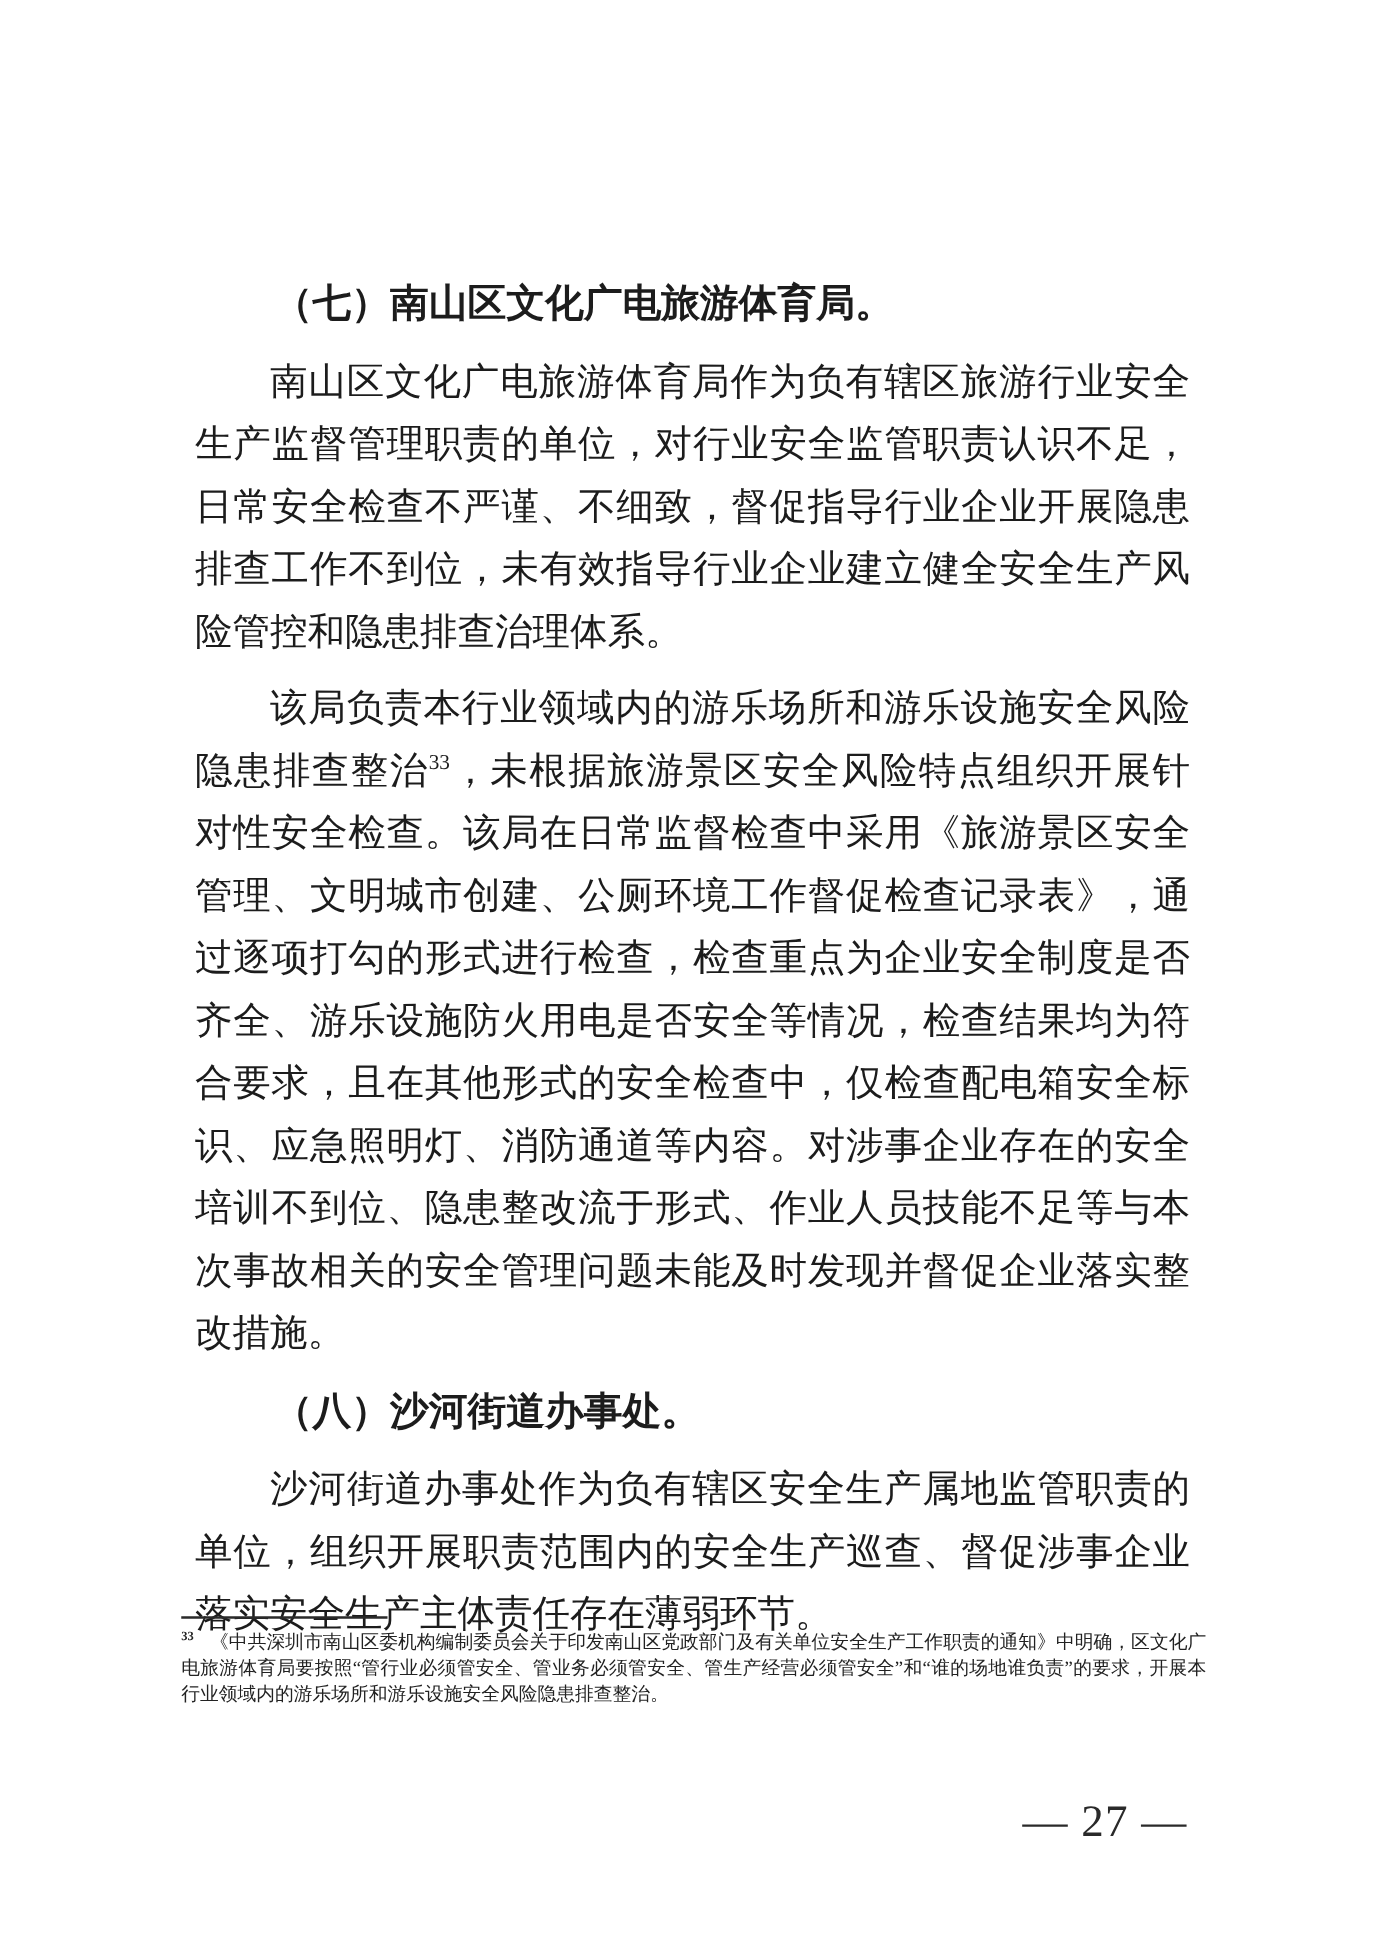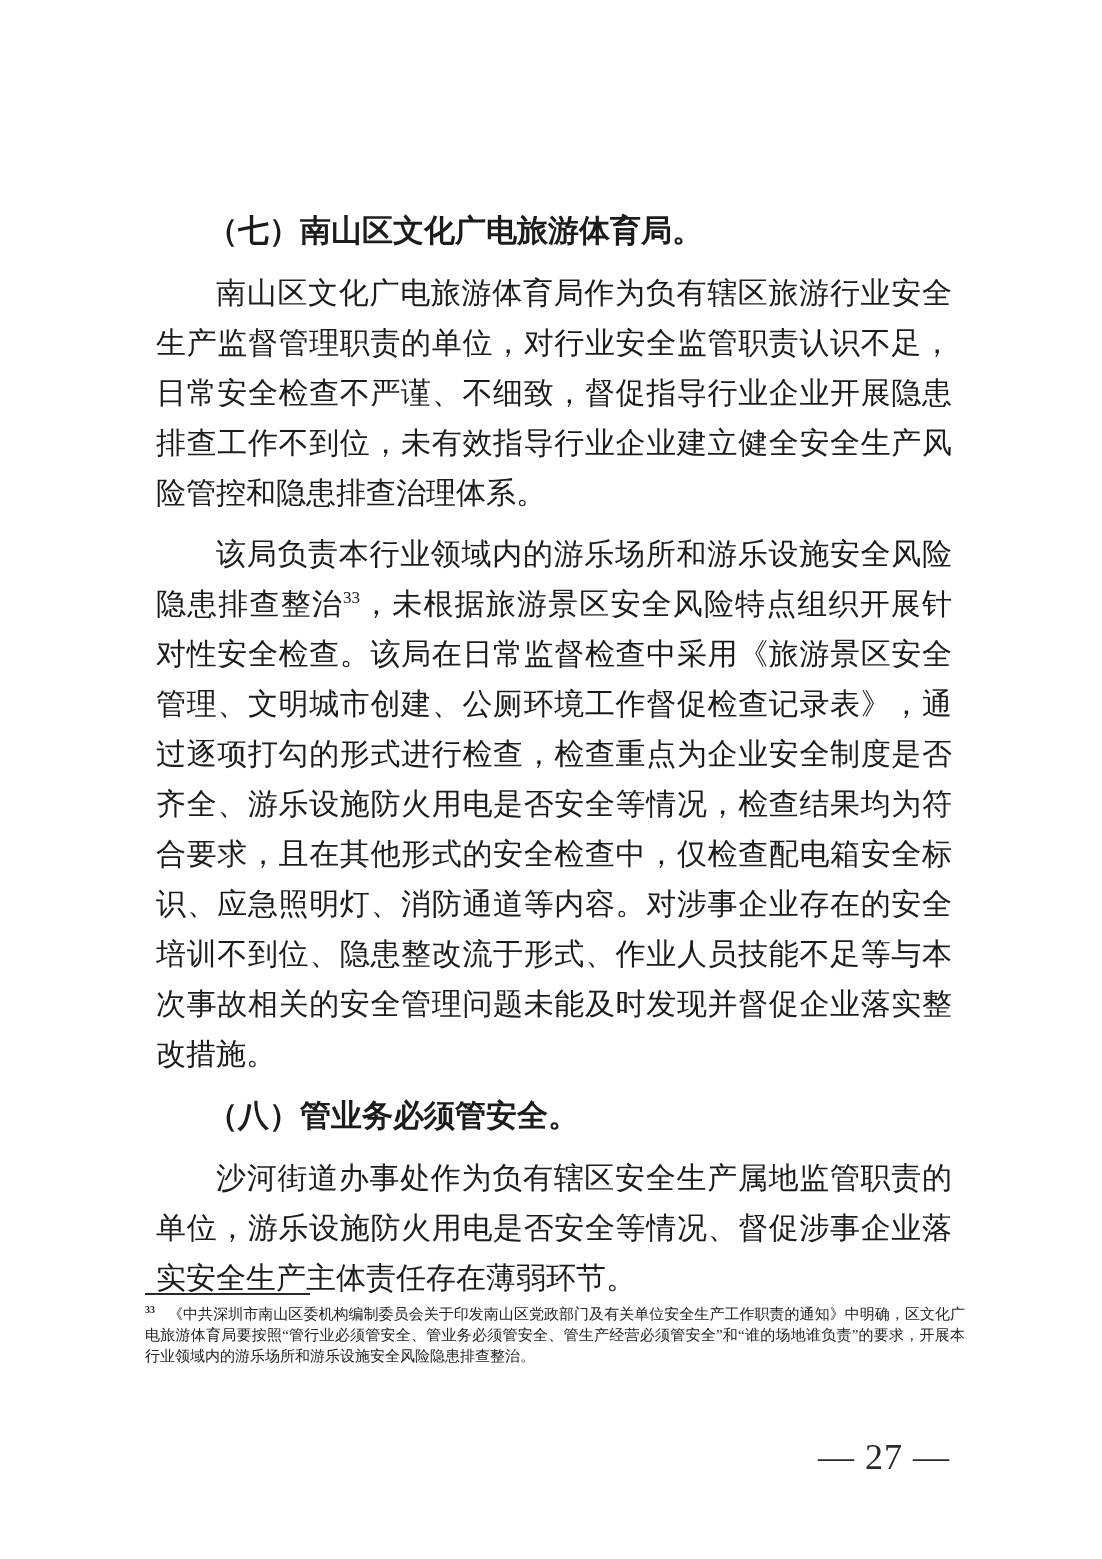--- a/index.html
+++ b/index.html
@@ -16,21 +16,21 @@
     color: #1c1c1c;
     overflow: hidden;
   }
   .text-block {
     position: absolute;
     left: 145px;
     top: 205px;
     width: 818px;
   }
   .section-heading {
-    margin: 0;
+    margin: 12px;
     font-size: 31px;
     font-weight: 700;
     line-height: 52px;
     text-indent: 62px;
     white-space: nowrap;
   }
   .section-heading.second {
     margin-top: 10px;
   }
   .body-para {
@@ -89,23 +89,23 @@
 <div class="page">
 
   <div class="text-block">
 
     <h3 class="section-heading">（七）南山区文化广电旅游体育局。</h3>
 
     <p class="body-para">南山区文化广电旅游体育局作为负有辖区旅游行业安全生产监督管理职责的单位，对行业安全监管职责认识不足，日常安全检查不严谨、不细致，督促指导行业企业开展隐患排查工作不到位，未有效指导行业企业建立健全安全生产风险管控和隐患排查治理体系。</p>
 
     <p class="body-para"><span>该局负责本行业领域内的游乐场所和游乐设施安全风险隐患排查整治</span><sup>33</sup><span>，未根据旅游景区安全风险特点组织开展针对性安全检查。该局在日常监督检查中采用《旅游景区安全管理、文明城市创建、公厕环境工作督促检查记录表》，通过逐项打勾的形式进行检查，检查重点为企业安全制度是否齐全、游乐设施防火用电是否安全等情况，检查结果均为符合要求，且在其他形式的安全检查中，仅检查配电箱安全标识、应急照明灯、消防通道等内容。对涉事企业存在的安全培训不到位、隐患整改流于形式、作业人员技能不足等与本次事故相关的安全管理问题未能及时发现并督促企业落实整改措施。</span></p>
 
-    <h3 class="section-heading second">（八）管业务必须管安全。</h3>
+    <h3 class="section-heading second">（八）沙河街道办事处。</h3>
 
-    <p class="body-para">沙河街道办事处作为负有辖区安全生产属地监管职责的单位，游乐设施防火用电是否安全等情况、督促涉事企业落实安全生产主体责任存在薄弱环节。</p>
+    <p class="body-para">沙河街道办事处作为负有辖区安全生产属地监管职责的单位，组织开展职责范围内的安全生产巡查、督促涉事企业落实安全生产主体责任存在薄弱环节。</p>
 
   </div>
 
   <div class="footnote-block">
     <hr class="footnote-divider">
     <p class="footnote-text"><span class="fn-marker">33</span><span>《中共深圳市南山区委机构编制委员会关于印发南山区党政部门及有关单位安全生产工作职责的通知》中明确，区文化广电旅游体育局要按照“管行业必须管安全、管业务必须管安全、管生产经营必须管安全”和“谁的场地谁负责”的要求，开展本行业领域内的游乐场所和游乐设施安全风险隐患排查整治。</span></p>
   </div>
 
   <div class="page-number">— 27 —</div>
 

